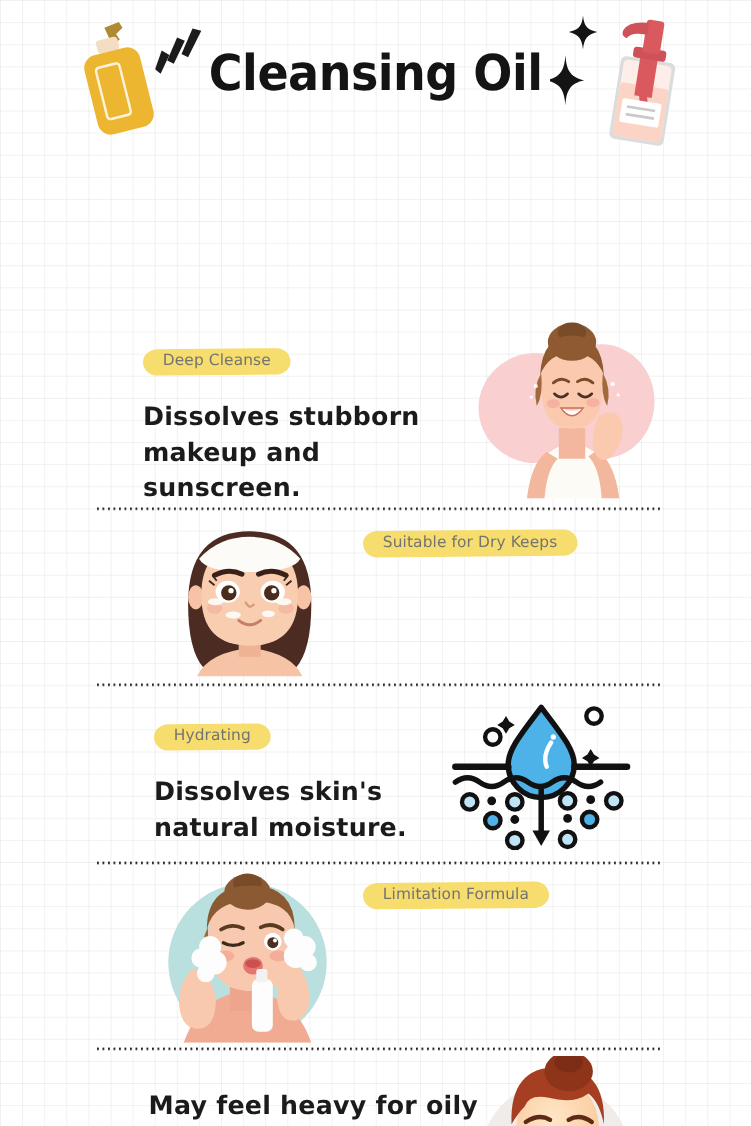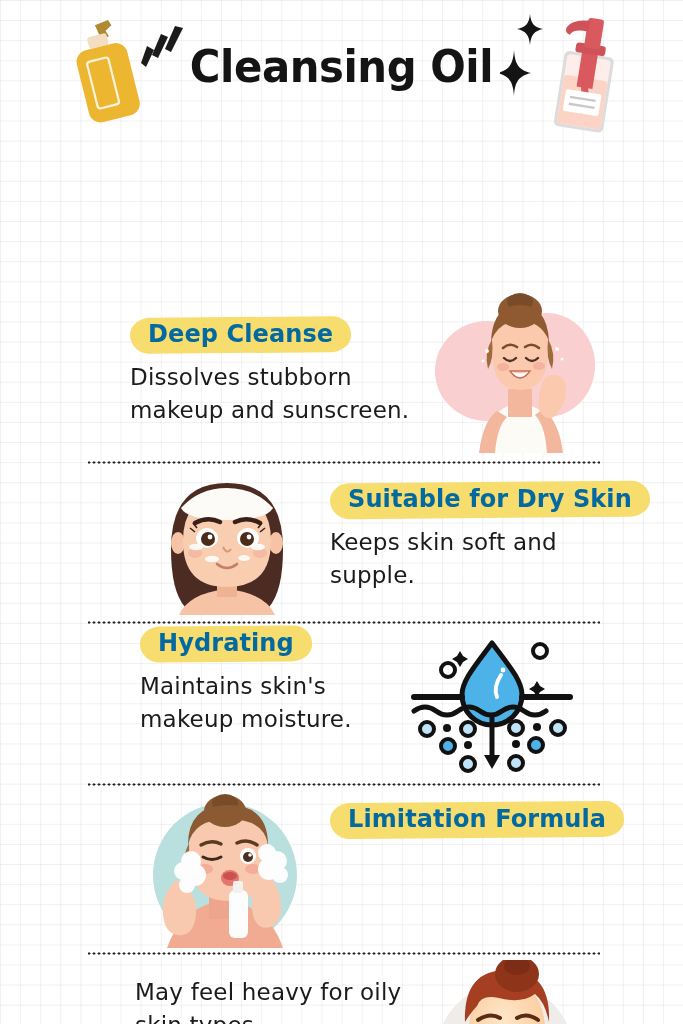--- a/index.html
+++ b/index.html
@@ -34,34 +34,34 @@
   .divider {
     position:absolute; left:88px; width:512px; height:3px;
     background-image: radial-gradient(circle, #222 0 1.1px, transparent 1.3px);
     background-size: 5px 3px; background-repeat: repeat-x;
     background-position: center;
   }
   .text-block { position:absolute; }
   .pill {
     display:inline-block; position:relative;
     padding:5px 18px 7px 18px;
-    color:#0369a1; font-size:24px; font-weight:700;
+    color:#737373; font-size:14px; font-weight:400;
     white-space:nowrap;
     letter-spacing:0.1px;
   }
   .pill::before {
     content:""; position:absolute; left:0; top:2px; right:0; bottom:2px;
     background:#f7dd6d; z-index:-1;
     border-radius: 26px 24px 27px 25px / 22px 23px 21px 24px;
     transform: rotate(-0.5deg);
   }
   .pill span { position:relative; z-index:1; }
   .body-text {
-    margin-top:6px; font-size:23px; color:#1b1b1b;
-    line-height:1.42; font-weight:400; letter-spacing:0.2px;
+    margin-top:20px; font-size:23px; color:#1b1b1b;
+    line-height:1.42; font-weight:700; letter-spacing:0.2px;
   }
 
   .illus { position:absolute; }
 </style>
 </head>
 <body>
 
 <div class="header">
 
   <svg class="bottle-left" viewBox="0 0 80 112">
@@ -177,23 +177,22 @@
         <ellipse cx="51" cy="72" rx="7" ry="3.2"></ellipse>
         <ellipse cx="113" cy="72" rx="7" ry="3.2"></ellipse>
         <ellipse cx="67" cy="84" rx="7" ry="3.2"></ellipse>
         <ellipse cx="99" cy="83" rx="6" ry="3"></ellipse>
       </g>
     </svg>
   </div>
 
   <div class="text-block" style="left:330px; top:332px; width:280px;">
     <div class="pill">
-      <span>Suitable for Dry Skin</span>
+      <span>Suitable for Dry Keeps</span>
     </div>
-    <div class="body-text">Keeps skin soft and supple.</div>
   </div>
 
   <div class="divider" style="top:473px;"></div>
 </div>
 
 <div class="section">
 
   <div class="illus" style="left:406px; top:485px; width:172px; height:140px;">
     <svg viewBox="0 0 172 140" width="172" height="140">
       <path d="M86 10 C104 34 116 48 116 62 a30 30 0 0 1 -60 0 C56 48 68 34 86 10 Z" fill="#4db2e8" stroke="#111" stroke-width="5" stroke-linejoin="round"></path>
@@ -222,25 +221,25 @@
       <path d="M78 122 l8 14 l8 -14 z" fill="#111"></path>
       <g stroke="#111" stroke-width="4" fill="none">
         <circle cx="42" cy="37" r="7"></circle>
         <circle cx="134" cy="18" r="7"></circle>
       </g>
       <path d="M54 18 l3 5 l5 3 l-5 3 l-3 5 l-3 -5 l-5 -3 l5 -3 z" fill="#111"></path>
       <path d="M131 48 l3 5 l5 3 l-5 3 l-3 5 l-3 -5 l-5 -3 l5 -3 z" fill="#111"></path>
     </svg>
   </div>
 
-  <div class="text-block" style="left:140px; top:476px; width:270px;">
+  <div class="text-block" style="left:140px; top:508px; width:270px;">
     <div class="pill">
       <span>Hydrating</span>
     </div>
-    <div class="body-text">Maintains skin's makeup moisture.</div>
+    <div class="body-text">Dissolves skin's natural moisture.</div>
   </div>
 
   <div class="divider" style="top:635px;"></div>
 </div>
 
 <div class="section">
 
   <div class="illus" style="left:145px; top:645px; width:170px; height:155px;">
     <svg viewBox="0 0 170 155" width="170" height="155">
       <circle cx="80" cy="82" r="72" fill="#b9e0de"></circle>

